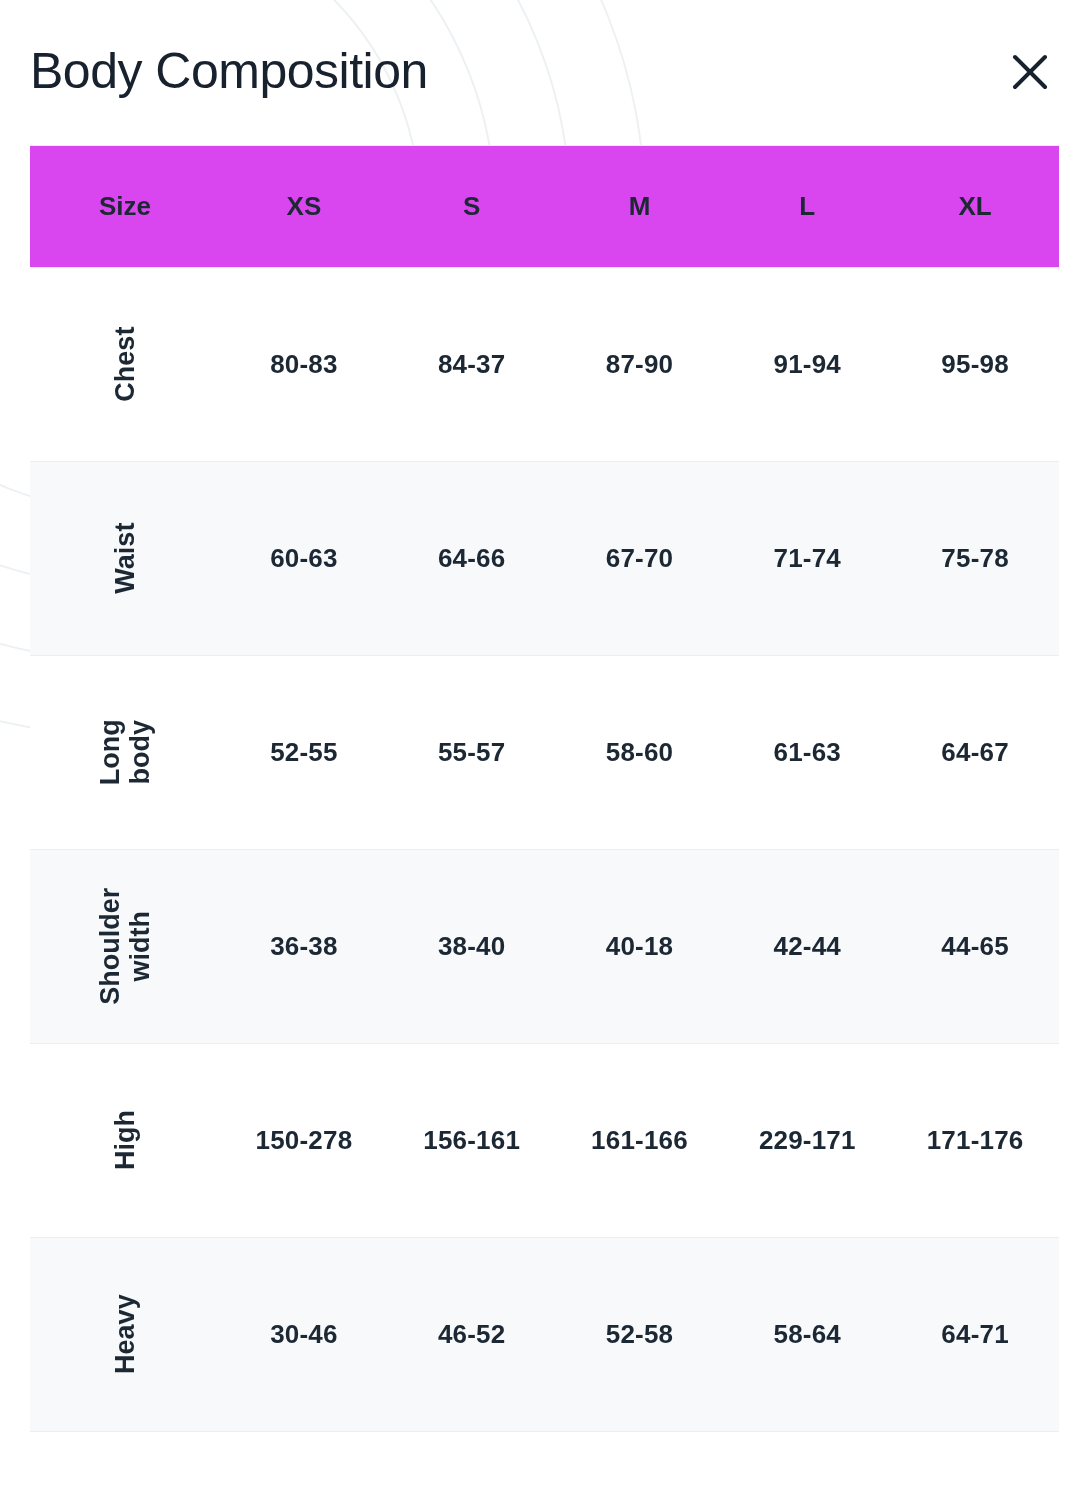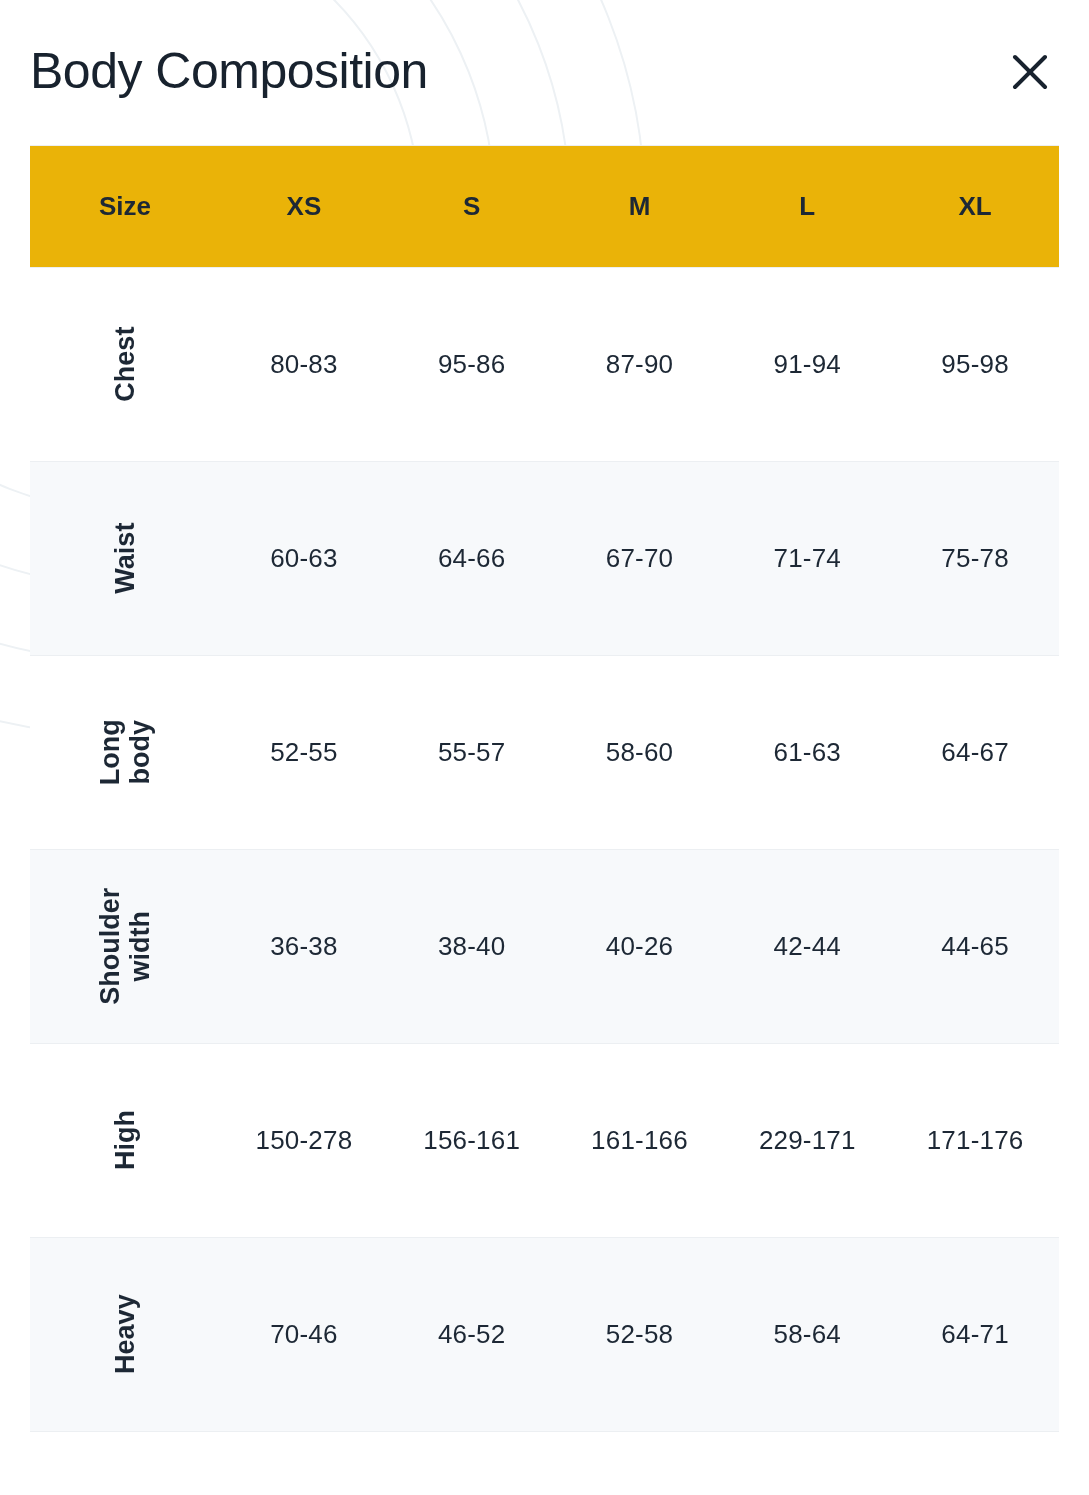--- a/index.html
+++ b/index.html
@@ -77,21 +77,21 @@
   table.size-table th,
   table.size-table td {
     text-align: center;
     vertical-align: middle;
     font-size: 26px;
     color: #1d2835;
     border-top: 1px solid #eceff2;
     border-bottom: 1px solid #eceff2;
   }
   thead tr {
-    background: #eab308;
+    background: #d946ef;
   }
   thead th {
     height: 122px;
     font-weight: 700;
     font-size: 27px;
     border-top: none;
   }
   thead th.corner { width: 190px; }
   tbody tr { height: 194px; }
   tbody tr.alt { background: #f7f9fb; }
@@ -104,21 +104,21 @@
   .vlabel {
     display: block;
     transform: rotate(-90deg);
     white-space: pre-line;
     font-weight: 700;
     font-size: 27px;
     line-height: 1.12;
     color: #1d2835;
     text-align: center;
   }
-  td.val { font-weight: 400; letter-spacing: 0.2px; }
+  td.val { font-weight: 700; letter-spacing: 0.2px; }
 </style>
 </head>
 <body>
 
 <div class="page">
 
   <svg class="deco" viewBox="0 0 1100 1100">
     <circle cx="550" cy="550" r="300"></circle>
     <circle cx="550" cy="550" r="375"></circle>
     <circle cx="550" cy="550" r="450"></circle>
@@ -149,21 +149,21 @@
           <th>XL</th>
         </tr>
       </thead>
       <tbody>
 
         <tr class="plain">
           <td class="row-label">
             <span class="vlabel">Chest</span>
           </td>
           <td class="val">80-83</td>
-          <td class="val">95-86</td>
+          <td class="val">84-37</td>
           <td class="val">87-90</td>
           <td class="val">91-94</td>
           <td class="val">95-98</td>
         </tr>
 
         <tr class="alt">
           <td class="row-label">
             <span class="vlabel">Waist</span>
           </td>
           <td class="val">60-63</td>
@@ -185,41 +185,41 @@
           <td class="val">64-67</td>
         </tr>
 
         <tr class="alt">
           <td class="row-label">
             <span class="vlabel">Shoulder
 width</span>
           </td>
           <td class="val">36-38</td>
           <td class="val">38-40</td>
-          <td class="val">40-26</td>
+          <td class="val">40-18</td>
           <td class="val">42-44</td>
           <td class="val">44-65</td>
         </tr>
 
         <tr class="plain">
           <td class="row-label">
             <span class="vlabel">High</span>
           </td>
           <td class="val">150-278</td>
           <td class="val">156-161</td>
           <td class="val">161-166</td>
           <td class="val">229-171</td>
           <td class="val">171-176</td>
         </tr>
 
         <tr class="alt">
           <td class="row-label">
             <span class="vlabel">Heavy</span>
           </td>
-          <td class="val">70-46</td>
+          <td class="val">30-46</td>
           <td class="val">46-52</td>
           <td class="val">52-58</td>
           <td class="val">58-64</td>
           <td class="val">64-71</td>
         </tr>
 
       </tbody>
     </table>
   </div>
 

